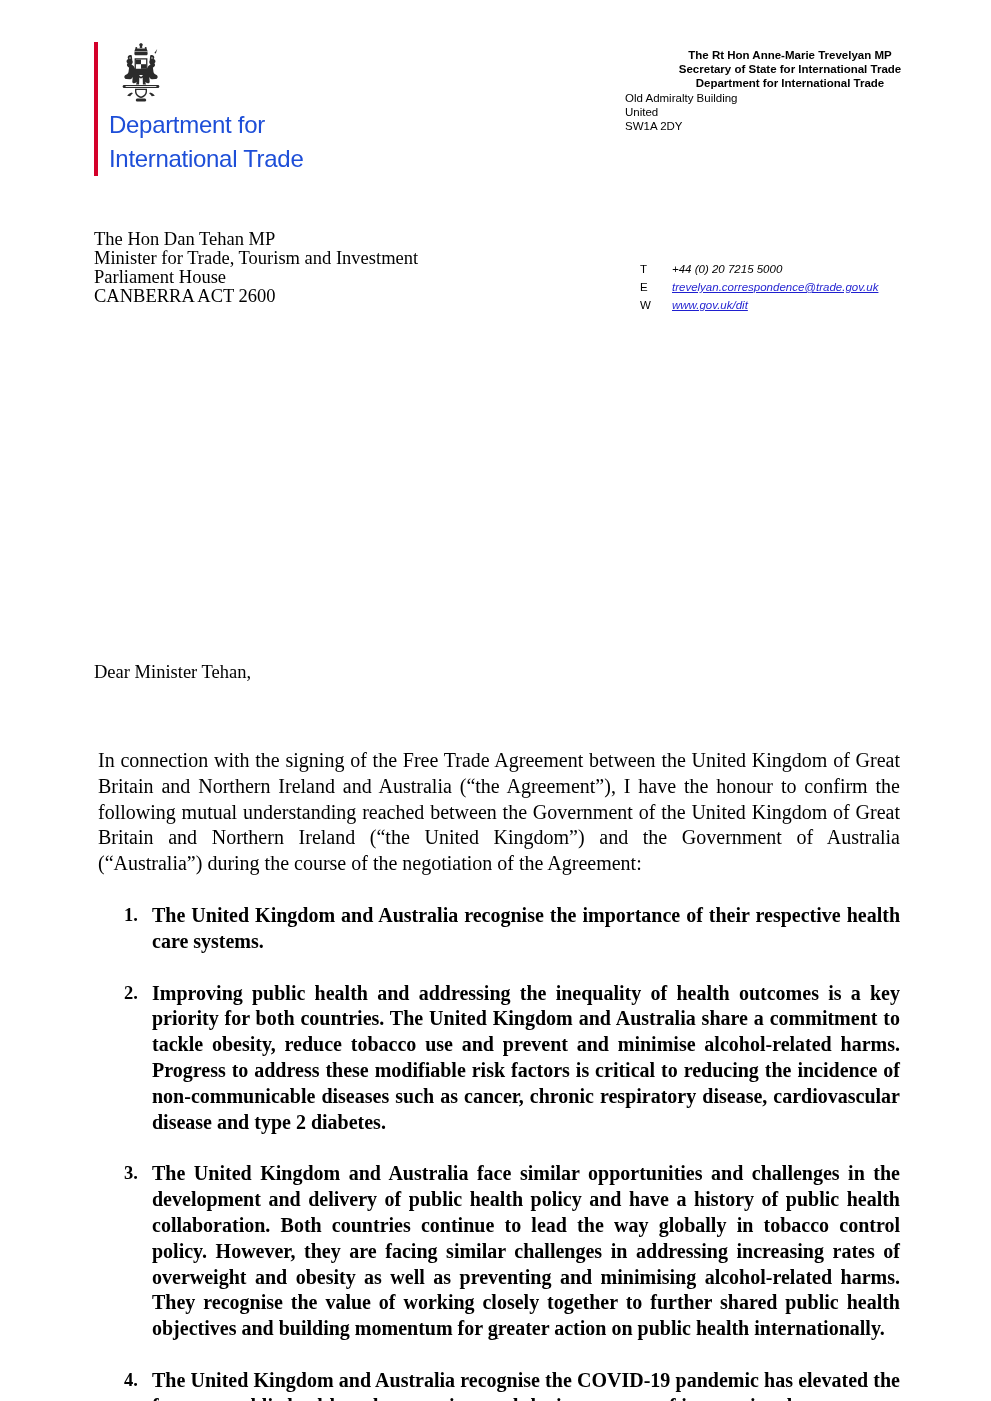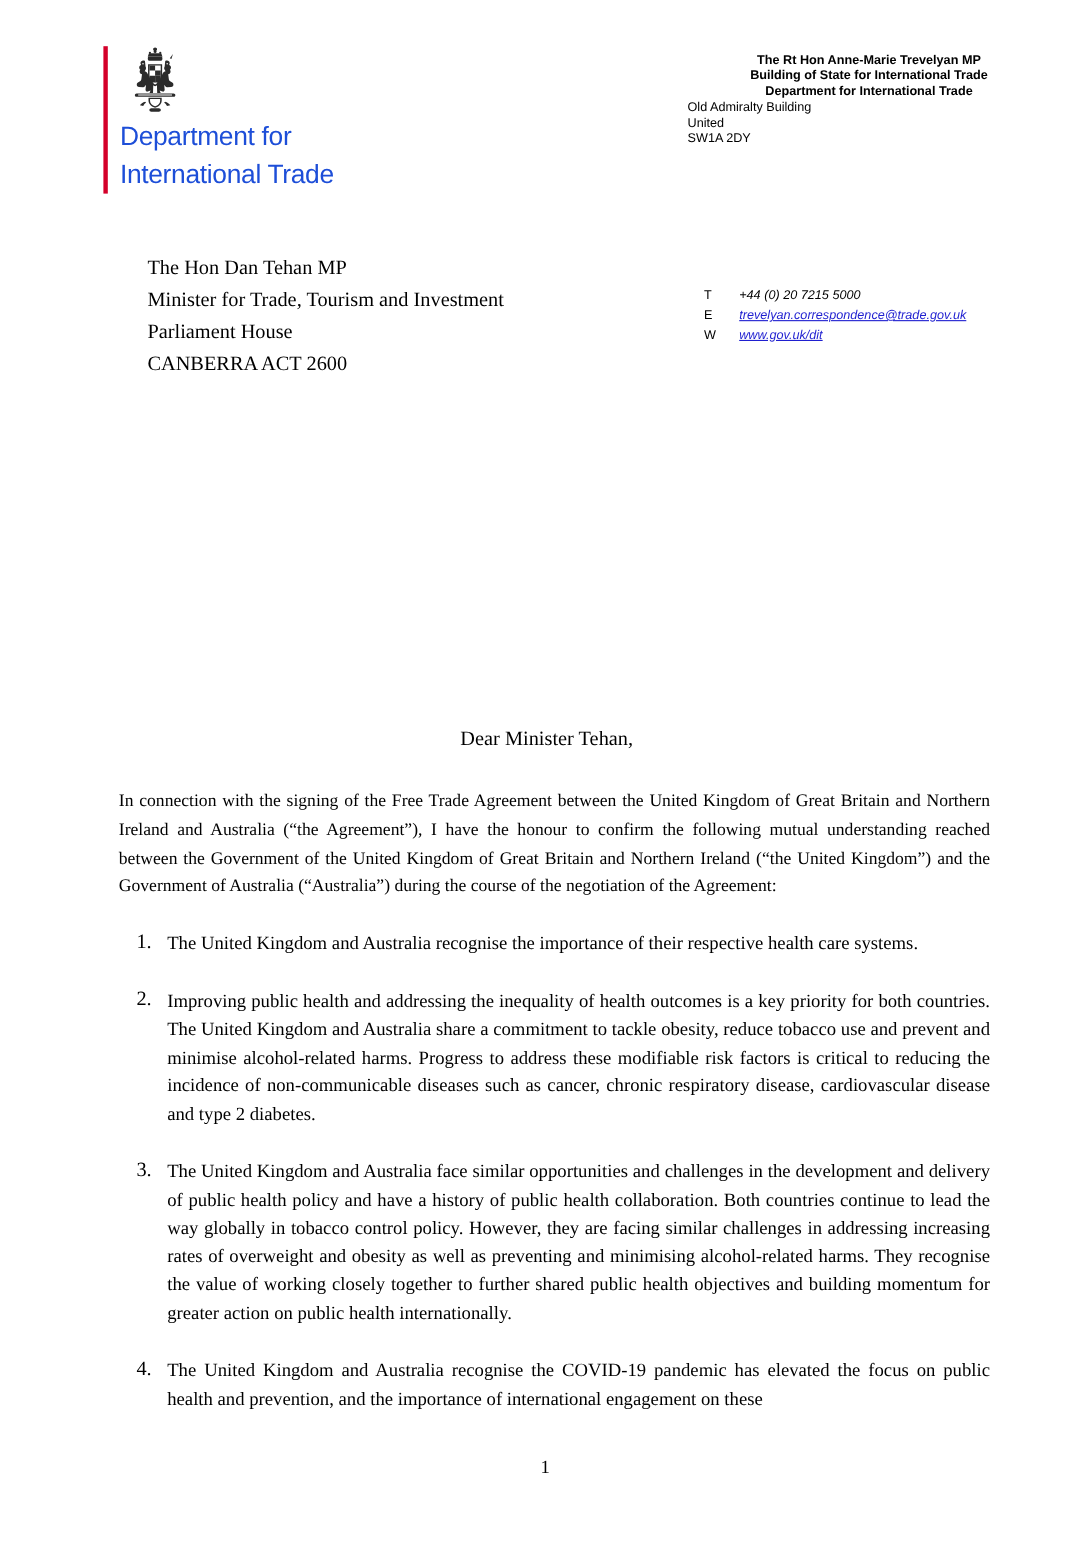--- a/index.html
+++ b/index.html
@@ -74,23 +74,22 @@
   }
   .sender .bold { font-weight: bold; text-align: center; }
 
   
   .recipient {
     position: absolute;
     left: 94px;
     top: 230px;
     width: 460px;
     font-size: 18.5px;
-    line-height: 29px;
+    line-height: 19px;
     white-space: pre-line;
-    margin-left: 40px;
   }
 
   
   .contact {
     position: absolute;
     left: 640px;
     top: 263px;
     width: 320px;
     font-family: "Liberation Sans", "DejaVu Sans", sans-serif;
     font-size: 11.5px;
@@ -115,44 +114,44 @@
   
   .body-wrap {
     position: absolute;
     left: 94px;
     top: 660px;
     width: 806px;
   }
   .salutation {
     font-size: 18.5px;
     line-height: 24px;
-    margin: 0 0 32px 0;
-    text-align: center;
+    margin: 0 0 64px 0;
   }
   .para {
-    font-size: 16px;
+    font-size: 20px;
     line-height: 25.8px;
     text-align: justify;
-    margin: 0 0 26px 14px;
+    margin: 0 0 26px 4px;
     hyphens: none;
   }
   ol.clauses {
     margin: 0;
     padding: 0;
     list-style: none;
     counter-reset: clause;
   }
   ol.clauses > li {
     counter-increment: clause;
     position: relative;
     padding-left: 58px;
     margin-bottom: 26px;
-    font-size: 17px;
+    font-size: 20px;
     line-height: 25.8px;
     text-align: justify;
+    font-weight: bold;
   }
   ol.clauses > li::before {
     content: counter(clause) ".";
     position: absolute;
     left: 30px;
     top: 0;
     width: 24px;
     text-align: left;
     font-size: 18.5px;
     line-height: 25.8px;
@@ -213,21 +212,21 @@
         </g>
       </svg>
     </div>
 
     <div class="wordmark">Department for
 International Trade</div>
   </div>
 
   <div class="sender">
     <div class="bold">The Rt Hon Anne-Marie Trevelyan MP</div>
-    <div class="bold">Building of State for International Trade</div>
+    <div class="bold">Secretary of State for International Trade</div>
     <div class="bold">Department for International Trade</div>
     <div>Old Admiralty Building</div>
     <div>United</div>
     <div>SW1A 2DY</div>
   </div>
 
   <div class="recipient">The Hon Dan Tehan MP
 Minister for Trade, Tourism and Investment
 Parliament House
 CANBERRA ACT 2600</div>

